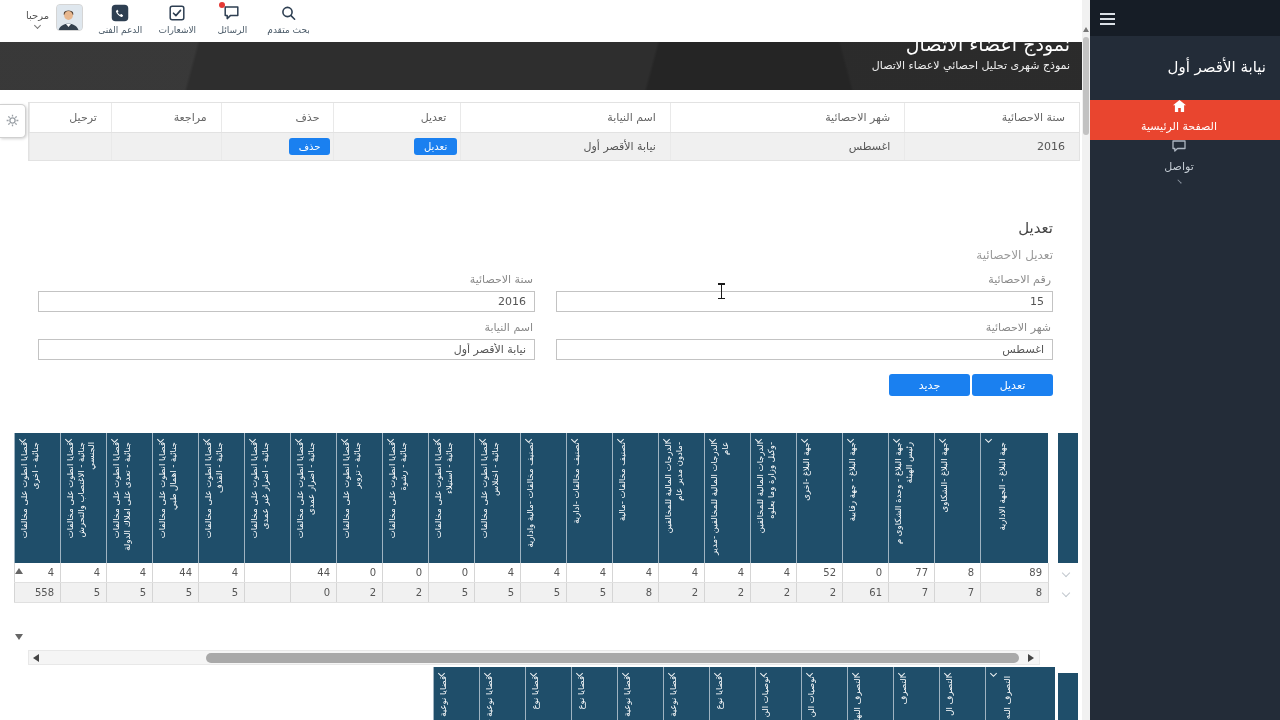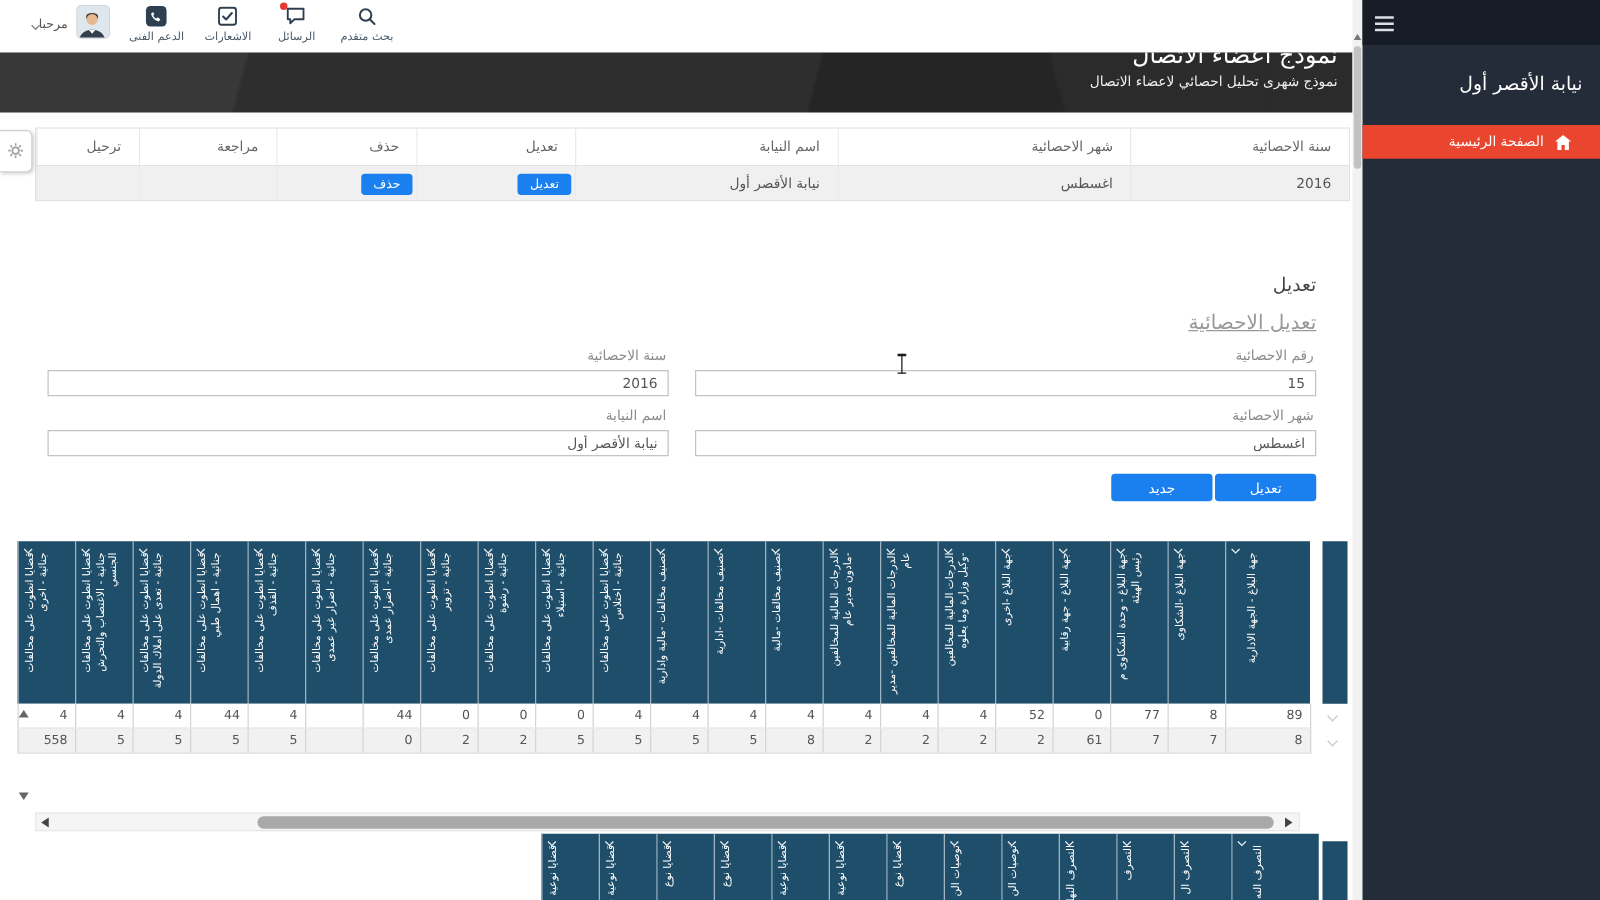--- a/index.html
+++ b/index.html
@@ -8,21 +8,21 @@
 
   
   .topbar { position:absolute; left:0; top:0; width:1082px; height:42px; background:#fff; }
   .tb-items { position:absolute; left:26px; top:4px; display:flex; flex-direction:row-reverse; gap:15px; align-items:flex-start; }
   .tb-item { display:flex; flex-direction:column; align-items:center; gap:3px; min-width:40px; cursor:pointer; }
   .tb-item .ico { position:relative; height:18px; display:flex; align-items:center; }
   .tb-item .lab { font-size:9px; color:#4a5a68; white-space:nowrap; }
   .red-dot { position:absolute; left:-4px; top:-2px; width:6px; height:6px; border-radius:50%; background:#e53935; }
   .tb-user { display:flex; flex-direction:row; align-items:center; gap:7px; direction:rtl; }
   .avatar { width:27px; height:27px; border:1px solid #d5d5d5; border-radius:4px; overflow:hidden; background:#dfe7ee; }
-  .welcome { display:flex; flex-direction:row; align-items:center; margin-top:3px; }
+  .welcome { display:flex; flex-direction:column; align-items:center; margin-top:3px; }
   .welcome .w-lab { font-size:10px; color:#555; }
   .chev-down { width:5px; height:5px; border-left:1.4px solid #777; border-bottom:1.4px solid #777; transform:rotate(-45deg); margin-top:2px; }
 
   
   .banner { position:absolute; left:0; top:42px; width:1082px; height:48px; background:#2e2e2e; overflow:hidden; }
   .banner::before { content:""; position:absolute; inset:0;
     background:
       linear-gradient(105deg, rgba(255,255,255,.05) 0 18%, transparent 18.3% 60%, rgba(0,0,0,.2) 60.3% 100%),
       linear-gradient(255deg, rgba(255,255,255,.04) 0 22%, transparent 22.3%); }
   .banner-inner { position:absolute; right:12px; top:-9px; text-align:right; direction:rtl; }
@@ -35,21 +35,21 @@
   .rt-row.body { border-bottom:1px solid #e2e2e2; }
   .rt-h { height:29px; line-height:29px; background:#fff; color:#666; font-size:11px; text-align:right; padding-left:0; padding-right:14px; border-left:1px solid #e9e9e9; }
   .rt-c { height:27px; line-height:27px; background:#f0f0f0; color:#555; font-size:11px; text-align:right; padding-right:14px; border-left:1px solid #e9e9e9; }
   .rt-c.btncell { padding-right:3px; }
   .mini-btn { background:#1a80f0; color:#fff; border:none; border-radius:3px; font-size:10px; padding:3px 10px; cursor:pointer; font-family:inherit; }
   .gear-box { position:absolute; left:0; top:104px; width:26px; height:34px; background:#fff; border:1px solid #d0d0d0; border-left:none; border-radius:0 5px 5px 0; box-shadow:1px 1px 3px rgba(0,0,0,.18); display:flex; align-items:center; justify-content:center; cursor:pointer; }
 
   
   .form-area { position:absolute; left:38px; top:219px; width:1015px; direction:rtl; text-align:right; }
   .f-heading { font-size:15px; color:#444; }
-  .f-sub { font-size:16px; color:#999; margin-top:11px;text-decoration:underline; }
+  .f-sub { font-size:12px; color:#999; margin-top:11px; }
   .f-grid { display:grid; grid-template-columns:1fr 1fr; column-gap:21px; margin-top:2px; }
   .f-label { font-size:11px; color:#8a8a8a; margin:9px 2px 4px 0; }
   .f-input { width:100%; height:21px; border:1px solid #c3c3c3; font-size:11px; color:#555; padding:0 8px; font-family:inherit; background:#fff; direction:rtl; }
   .f-btns { display:flex; gap:2px; margin-top:14px; }
   .f-btn { width:81px; height:22px; background:#1a80f0; color:#fff; border:none; border-radius:3px; font-size:11px; font-family:inherit; cursor:pointer; }
 
   
   .stats-head, .bt-head { position:absolute; display:flex; flex-direction:row-reverse; }
   .stats-head { left:14px; top:433px; }
   .bt-head { left:433px; top:667px; }
@@ -85,21 +85,21 @@
   .sidebar { position:absolute; left:1090px; top:0; width:190px; height:720px; background:#232c38; }
   .sb-header { position:absolute; left:0; top:0; width:190px; height:36px; background:#161d26; }
   .burger { position:absolute; left:10px; top:13px; width:15px; cursor:pointer; }
   .burger div { height:2px; background:#dbe0e6; margin-bottom:3px; }
   .brand { position:absolute; right:5px; top:2px; display:flex; direction:rtl; align-items:center; gap:5px; }
   .brand-text { text-align:center; direction:rtl; }
   .brand-name { font-size:13px; font-weight:bold; color:#d9b34a; white-space:nowrap; }
   .brand-sub { font-size:4.5px; color:#b5963f; white-space:nowrap; }
   .sb-title { position:absolute; right:14px; top:58px; font-size:15px; color:#fff; direction:rtl; }
   .sb-menu { position:absolute; left:0; top:100px; width:190px; }
-  .sb-item { height:27px; display:flex; direction:rtl; align-items:center; padding:0 22px 0 10px; gap:8px; color:#c4ccd4; font-size:11px; cursor:pointer; }
+  .sb-item { height:40px; display:flex; direction:rtl; align-items:center; padding:0 22px 0 10px; gap:8px; color:#c4ccd4; font-size:11px; cursor:pointer;flex-direction:column; }
   .sb-item.active { background:#e9452f; color:#fff; }
   .sb-item .s-ico { width:15px; display:flex; justify-content:center; }
   .sb-item .s-lab { flex:1; text-align:right; }
   .sb-chev { width:5px; height:5px; border-top:1.4px solid #8b95a1; border-right:1.4px solid #8b95a1; transform:rotate(45deg); }
 
   
   .ibeam { position:absolute; left:717px; top:283px; width:9px; height:16px; }
   .ibeam div { position:absolute; background:#1a1a1a; }
   .ib-v { left:3.6px; top:0; width:1.5px; height:16px; }
   .ib-t { left:1px; top:0; width:7px; height:1.5px; }
@@ -443,14 +443,23 @@
   <div class="sb-title">نيابة الأقصر أول</div>
   <div class="sb-menu" id="sb-menu">
       <div class="sb-item active">
         <span class="s-ico">
           <svg width="13" height="12" viewBox="0 0 13 12">
             <path d="M6.5 0L13 5.2h-1.9V12H7.8V8H5.2v4H1.9V5.2H0z" fill="#fff"></path>
           </svg>
         </span>
         <span class="s-lab">الصفحة الرئيسية</span>
       </div>
+      <div class="sb-item">
+        <span class="s-ico">
+          <svg width="14" height="12" viewBox="0 0 14 12">
+            <path d="M1 1h12v7.5H5.5L2.8 11V8.5H1z" fill="none" stroke="#aeb7c2" stroke-width="1.3" stroke-linejoin="round"></path>
+          </svg>
+        </span>
+        <span class="s-lab">تواصل</span>
+        <span class="sb-chev"></span>
+      </div>
     </div>
 </div>
 
 </body></html>

